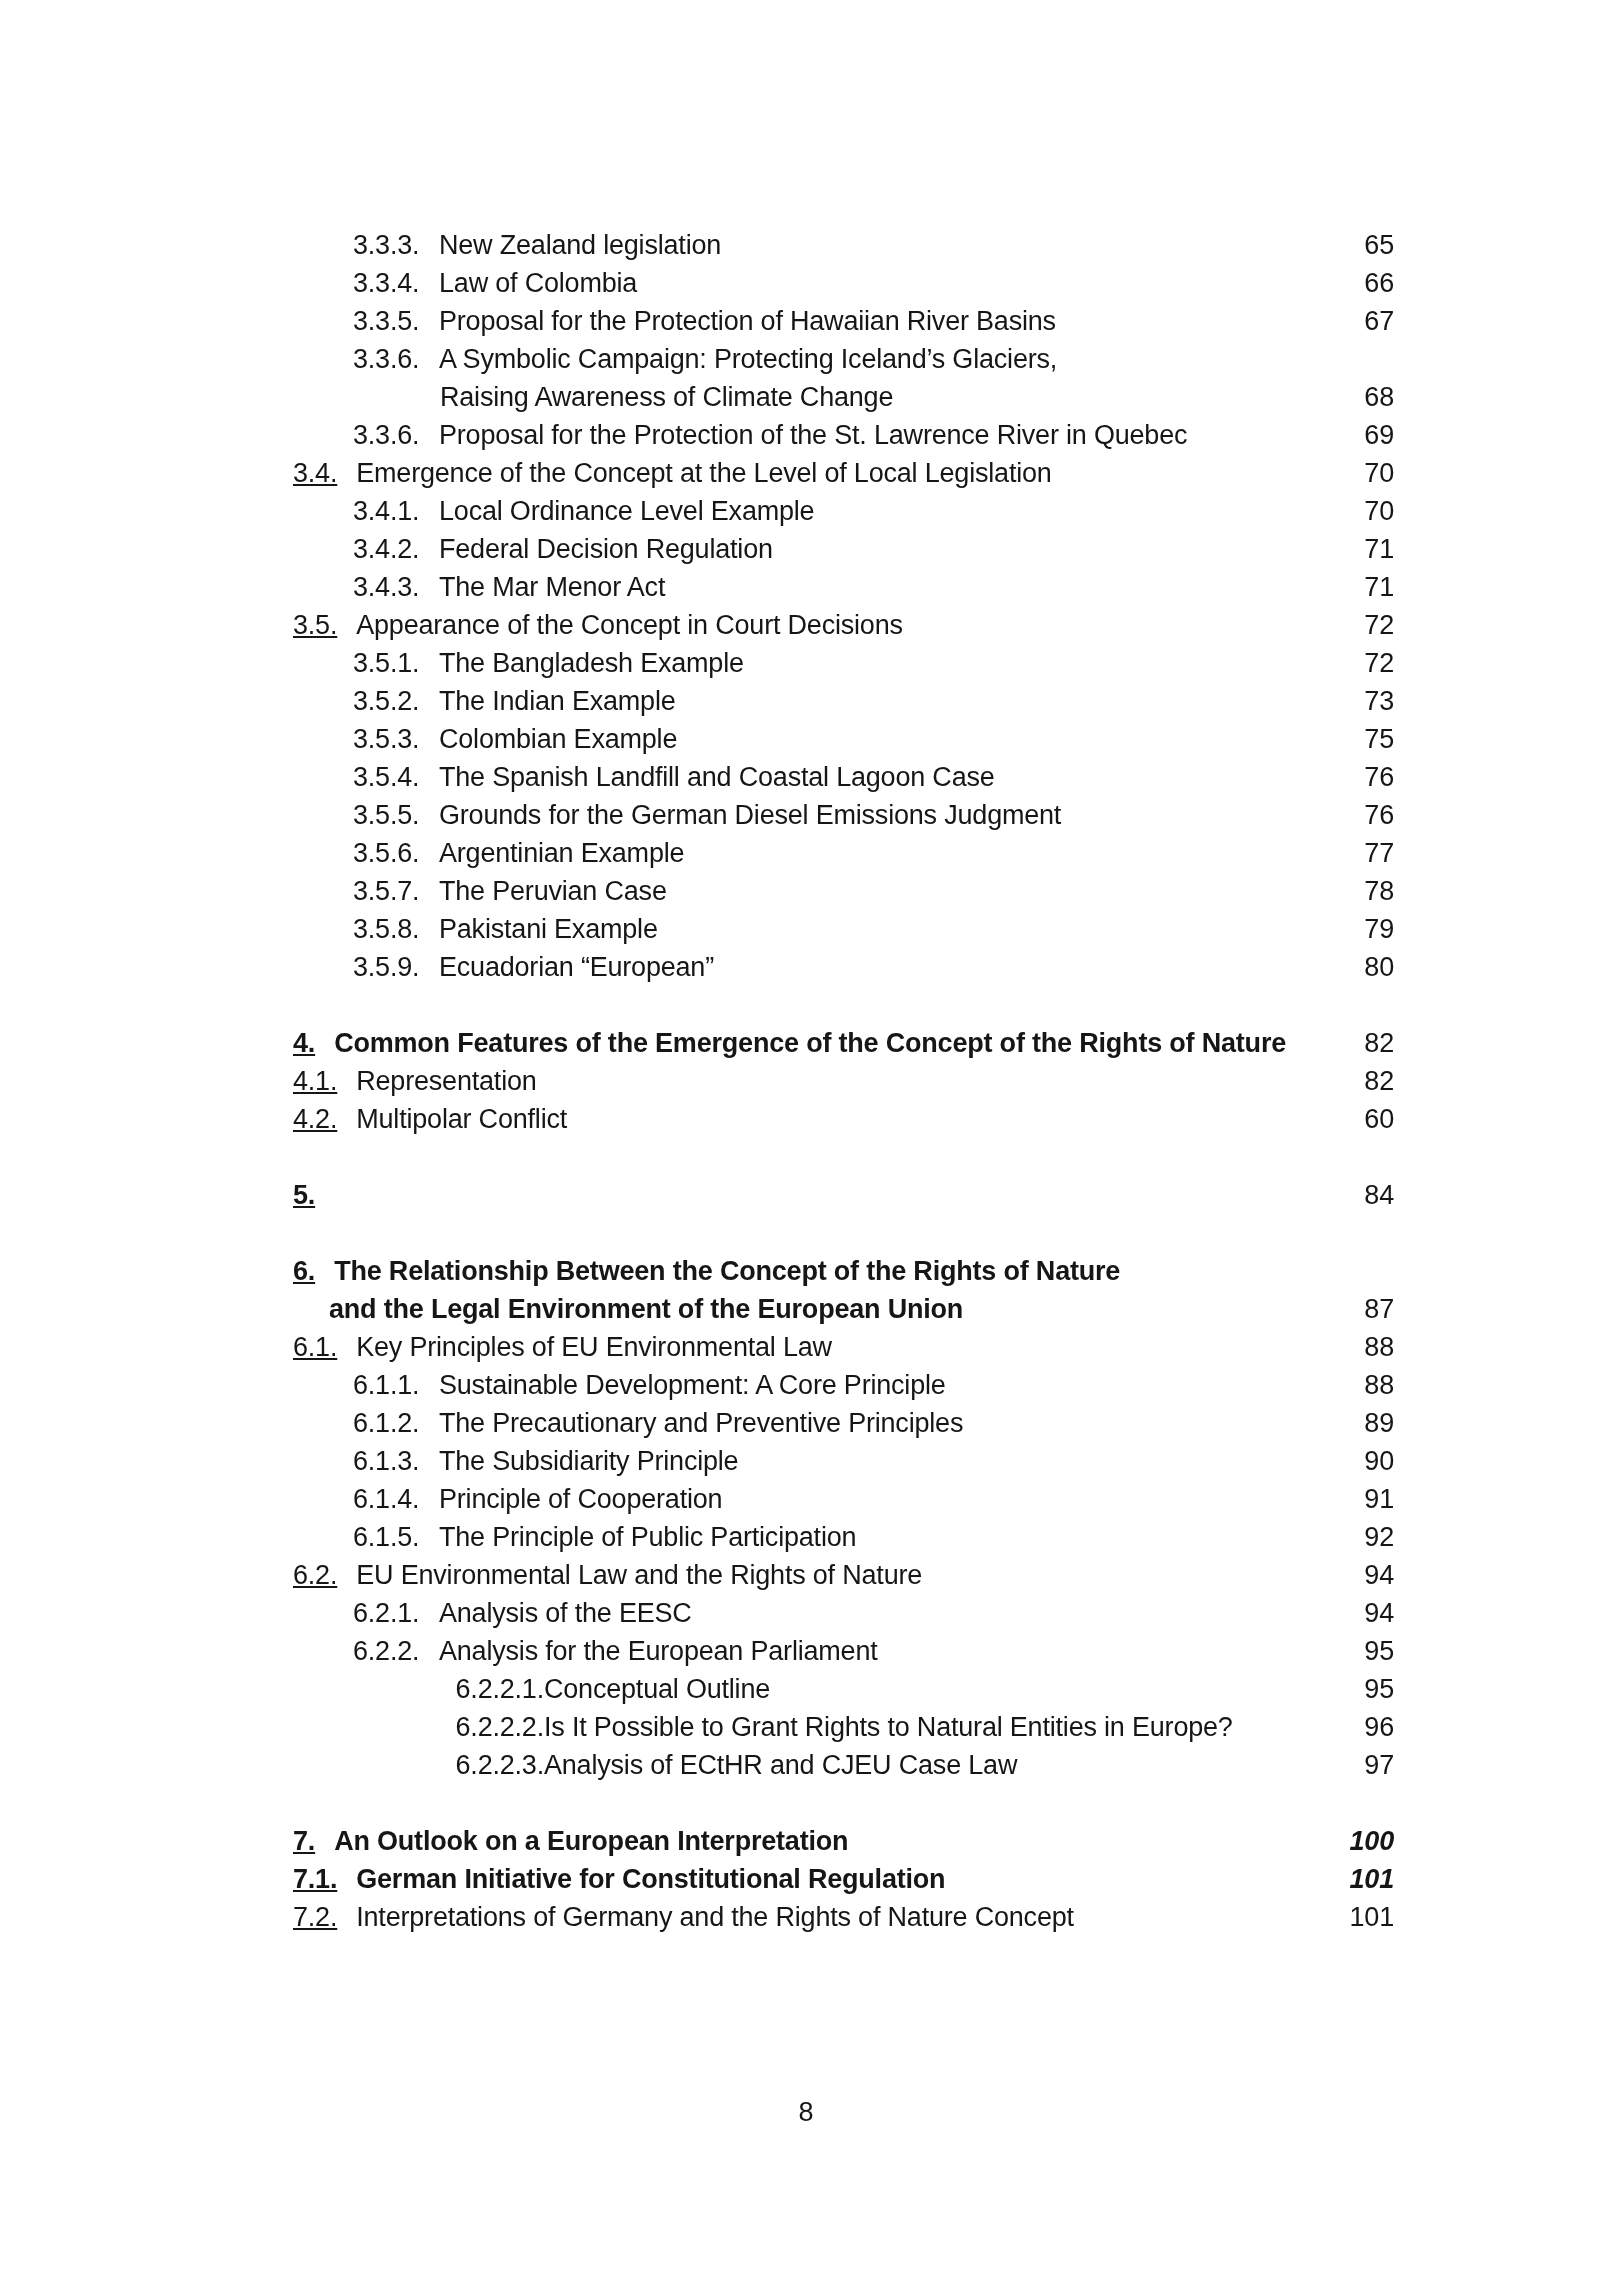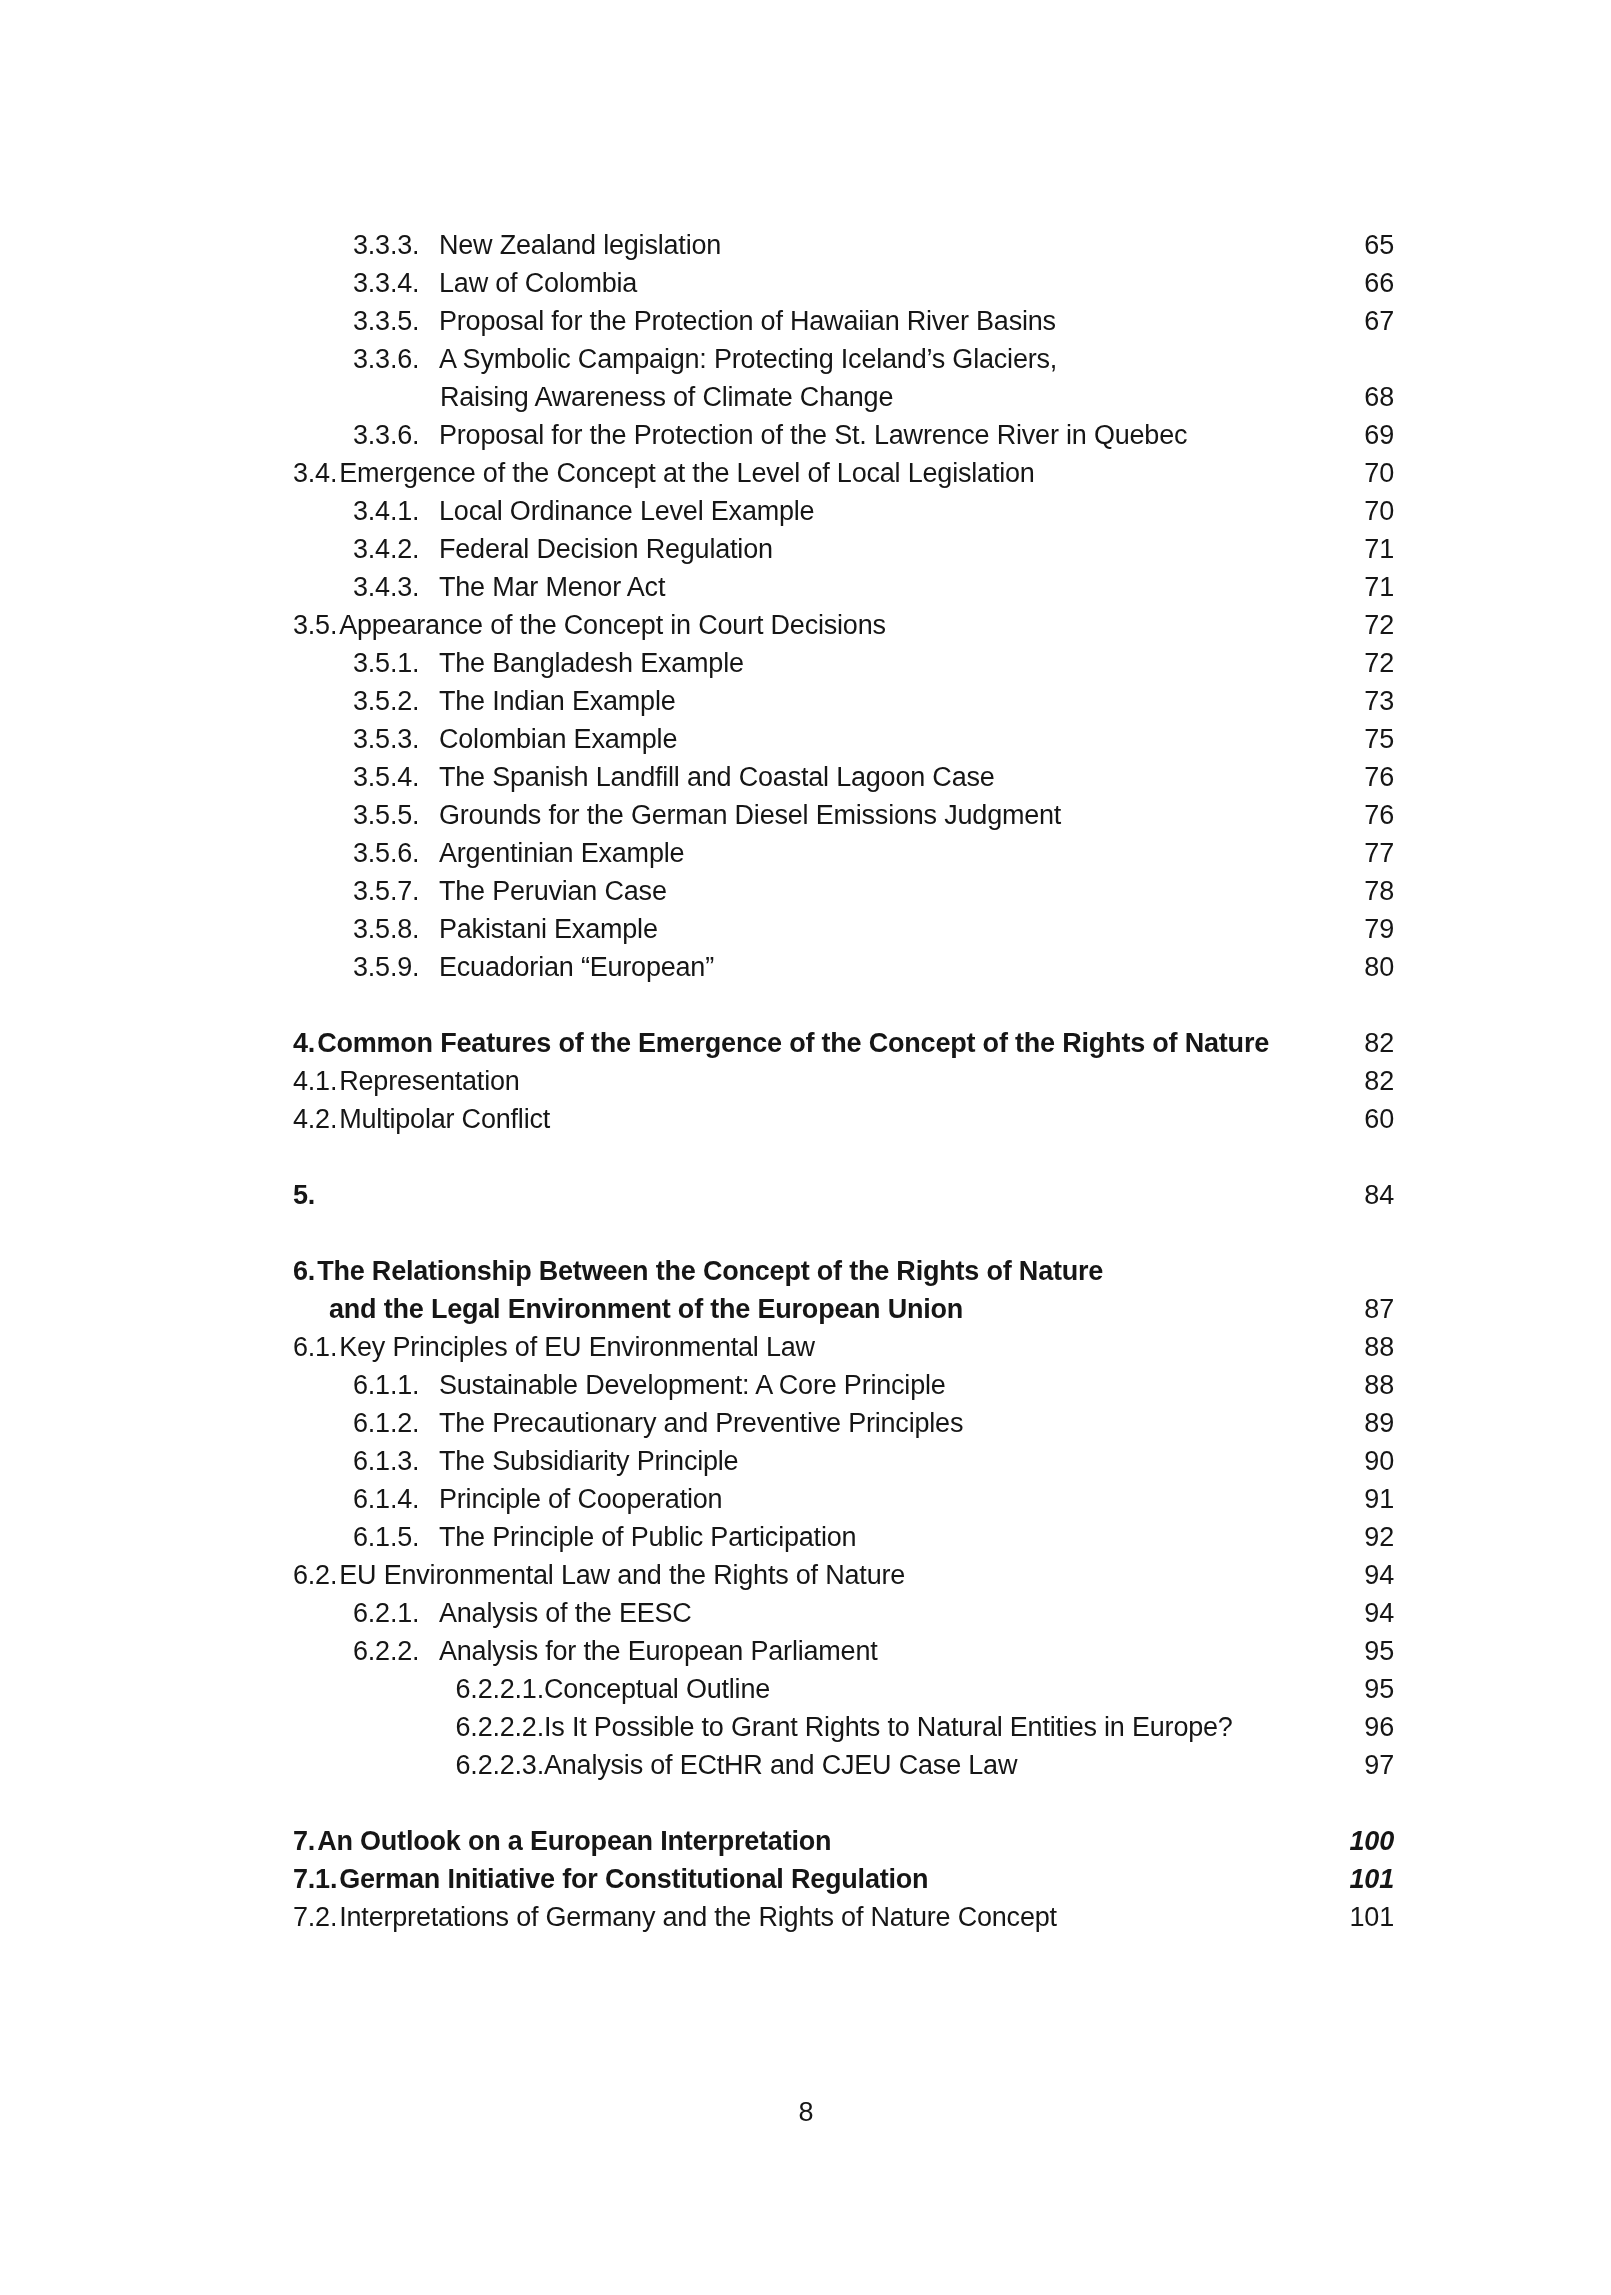--- a/index.html
+++ b/index.html
@@ -25,21 +25,21 @@
   }
   .row-spacer { height: 38px; }
   .num  { flex: none; }
   .title { flex: none; }
   .page {
     margin-left: auto;
     flex: none;
     padding-left: 13.2px;
     text-align: right;
   }
-  .l1 .num { margin-right: 2px; }
+  .l1 .num { margin-right: 19px; text-decoration: underline; }
   .l2 { padding-left: 60px; }
   .l2 .num { width: 86px; }
   .l3 { padding-left: 144px; }
   .l3 .num { width: 107px; text-align: right; }
   .cont1 { padding-left: 36px; }
   .cont2 { padding-left: 147px; gap: 8px; }
   .bold .num, .bold .title { font-weight: 700; }
   .page-bold { font-weight: 700; font-style: italic; }
   .footer {
     margin-top: 157px;

